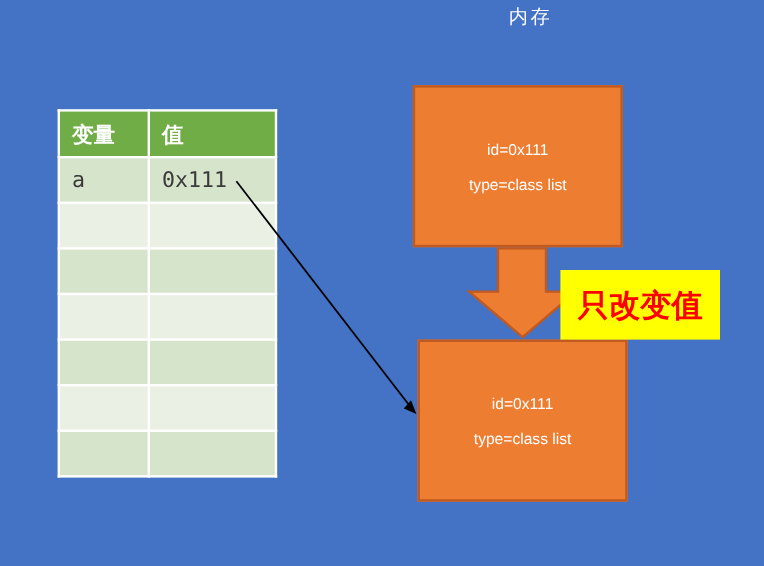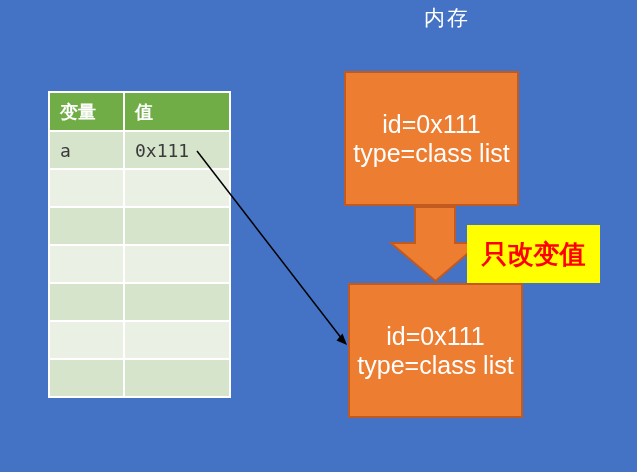--- a/index.html
+++ b/index.html
@@ -12,21 +12,21 @@
     width: 637px;
     height: 472px;
     background: var(--background, #4472C4);
     overflow: hidden;
   }
   .slide-title {
     position: absolute;
     left: 424px;
     top: 4px;
     color: var(--text-white, #fff);
-    font-size: 21px;
+    font-size: 16px;
     letter-spacing: 2px;
     white-space: nowrap;
   }
   
   table.var-table {
     position: absolute;
     left: 36px;
     top: 91px;
     border-collapse: collapse;
     table-layout: fixed;
@@ -82,21 +82,21 @@
     width: 175px;
     height: 135px;
     background: var(--box-fill, #ED7D31);
     border: 2px solid var(--box-border, #C05A21);
     box-sizing: border-box;
     display: flex;
     flex-direction: column;
     align-items: center;
     justify-content: center;
     color: var(--text-white, #fff);
-    font-size: 25px;
+    font-size: 13px;
     line-height: 29px;
     z-index: 2;
     white-space: nowrap;
   }
   .mem-box.before { left: 344px; top: 71px; }
   .mem-box.after  { left: 348px; top: 283px; }
 
   
   .change-label {
     position: absolute;

